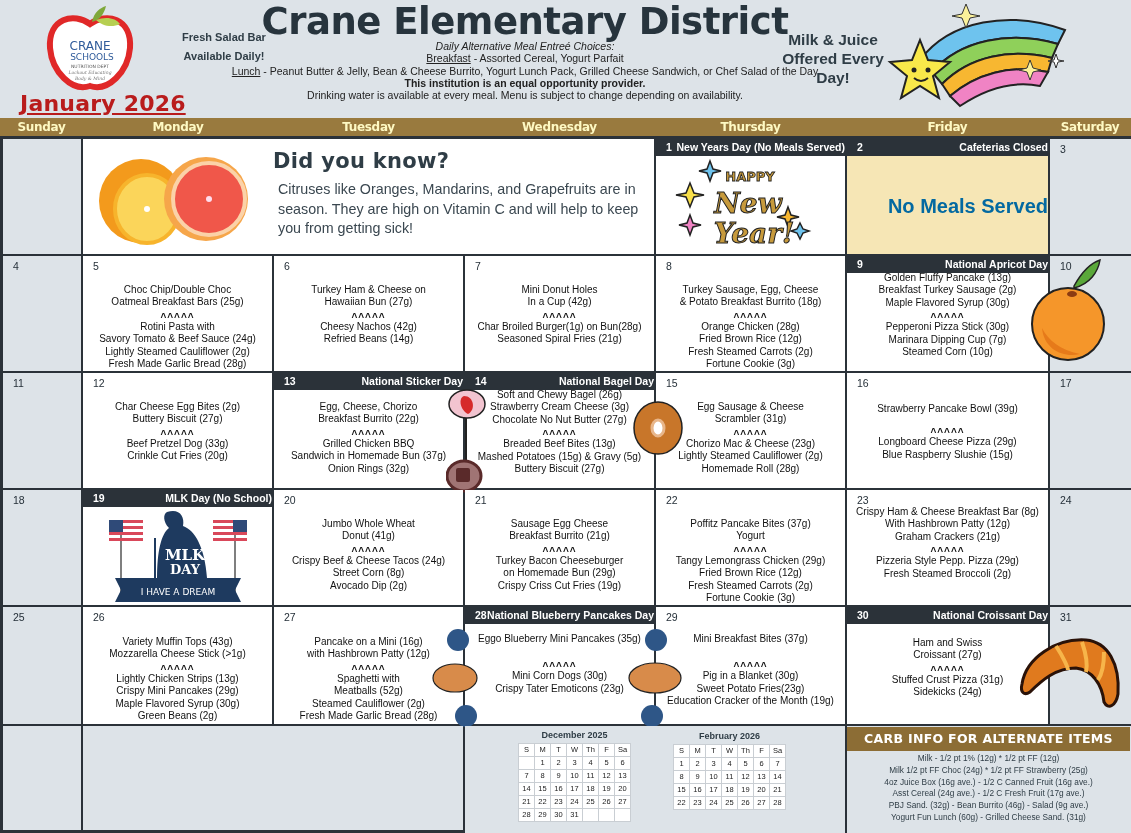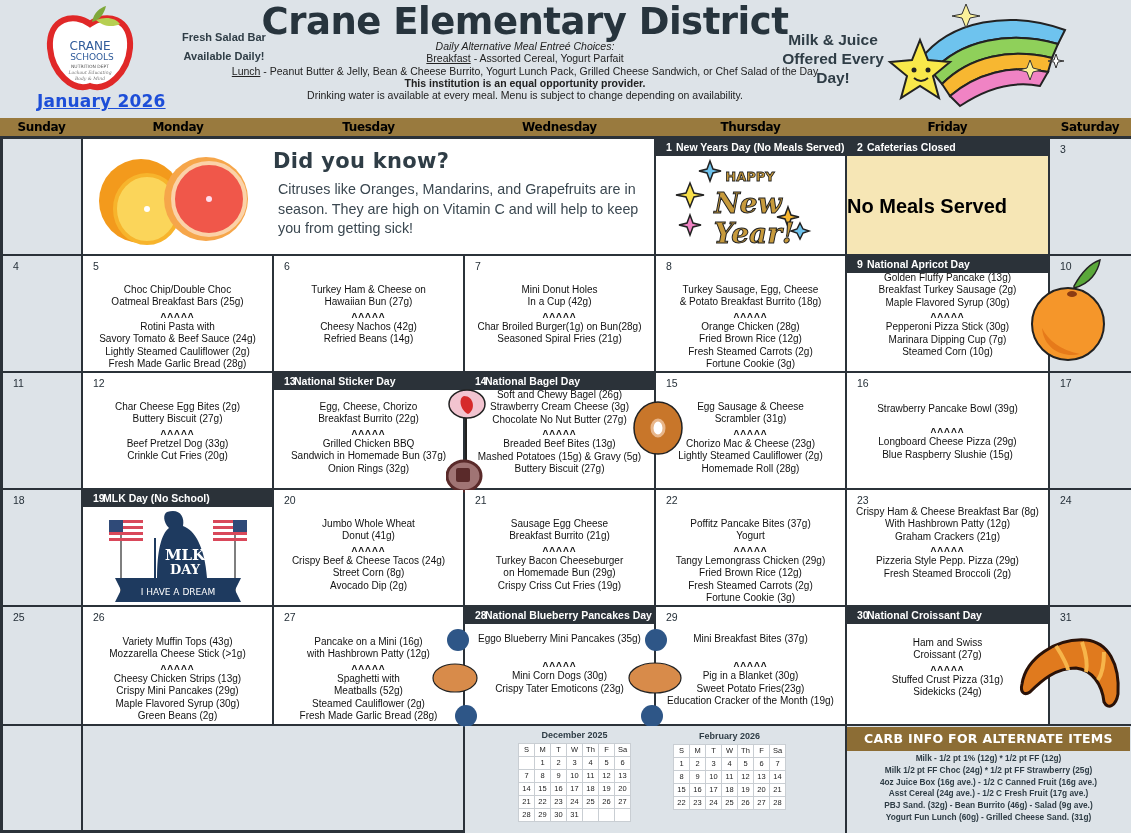--- a/index.html
+++ b/index.html
@@ -2,72 +2,72 @@
 <html><head>
 <meta charset="utf-8">
 <style>
   * { box-sizing: border-box; margin: 0; padding: 0; }
   html, body { width: 1131px; height: 833px; overflow: hidden; background: #dde3e8; }
   body { font-family: "Liberation Sans", sans-serif; color: #1f2a33; position: relative; }
 
   
   .header { position: absolute; left: 0; top: 0; width: 1131px; height: 118px; background: #dde3e8; }
   .logo { position: absolute; left: 44px; top: 6px; width: 92px; height: 88px; }
-  .month-title { position: absolute; left: 37px; top: 91px; font-size: 17px; font-weight: bold; color: #1d4ed8;
+  .month-title { position: absolute; left: 20px; top: 91px; font-size: 22px; font-weight: bold; color: #b91c1c;
     font-family: "DejaVu Sans", sans-serif; text-decoration: underline; letter-spacing: 0.2px; }
   .salad-note { position: absolute; left: 160px; top: 28px; width: 128px; text-align: center; font-size: 11px;
     font-weight: bold; line-height: 19px; color: #2f3d46; }
   .milk-note { position: absolute; left: 774px; top: 30px; width: 118px; text-align: center; font-size: 15.5px;
     font-weight: bold; line-height: 19px; color: #2f3d46; }
   .district-title { position: absolute; left: 250px; top: 0px; width: 550px; text-align: center; font-size: 37px;
     font-weight: bold; font-family: "DejaVu Sans", sans-serif; color: #27343d; letter-spacing: -0.5px; }
   .subhead { position: absolute; left: 250px; top: 40px; width: 550px; text-align: center; font-size: 10.5px; line-height: 12.3px; color: #222; }
   .subhead .u { text-decoration: underline; }
   .subhead .i { font-style: italic; }
   .subhead .b { font-weight: bold; }
   .lunch-line { white-space: nowrap; margin-left: -20px; margin-right: -20px; }
   .star-art { position: absolute; left: 880px; top: 0px; width: 200px; height: 118px; }
 
   
   .dayrow { position: absolute; left: 0; top: 118px; width: 1131px; height: 18px; background: #997a3e; display: flex; }
-  .dayrow div { color: #000000; font-weight: bold; font-size: 12px; text-align: center; line-height: 18px;
+  .dayrow div { color: #fef9c3; font-weight: bold; font-size: 12px; text-align: center; line-height: 18px;
     font-family: "DejaVu Sans", sans-serif; letter-spacing: -0.3px; }
 
   
   .grid { position: absolute; left: 0; top: 136px; width: 1131px; height: 697px; background: #2b3239; }
   .cell { position: absolute; background: #fff; overflow: hidden; }
   .cell.weekend { background: #dde3e8; }
   .cell.blank { background: #dde3e8; }
   .dnum { position: absolute; left: 10px; top: 4px; font-size: 10.5px; color: #1f2a33; }
   .evbar { position: absolute; left: 0; top: 0; right: 0; height: 17px; background: #2b3239; color: #fff; font-size: 10.5px;
     font-weight: bold; line-height: 17px; }
   .evbar .n { position: absolute; left: 10px; }
-  .evbar .t { display: block; text-align: left; padding-left: 20px; }
+  .evbar .t { display: block; text-align: right; padding-left: 20px; }
   .menu { position: absolute; left: 0; right: 0; text-align: center; font-size: 10px; line-height: 12.4px; color: #111; }
   .carets { font-size: 10px; font-weight: bold; letter-spacing: 1px; line-height: 7px; height: 7px; margin-top: 5px; display: block; }
   .menu .ln { display: block; white-space: nowrap; }
 
   
   .dyk-title { position: absolute; left: 190px; top: 10px; font-size: 21px; font-weight: bold; color: #2f3d46;
     font-family: "DejaVu Sans", sans-serif; letter-spacing: 0.3px; }
   .dyk-text { position: absolute; left: 195px; top: 41px; width: 380px; font-size: 14.3px; line-height: 19.5px; color: #3a4750; }
 
-  .nomeals { position: absolute; left: 0; right: 0; top: 56px; text-align: left; font-size: 20px; font-weight: bold; color: #000000; }
+  .nomeals { position: absolute; left: 0; right: 0; top: 56px; text-align: right; font-size: 20px; font-weight: bold; color: #0369a1; }
 
   
   .mini { position: absolute; }
   .mini .mt { text-align: center; font-size: 9px; font-weight: bold; color: #2f3d46; margin-bottom: 3px; }
   .mini table { border-collapse: separate; border-spacing: 1px; background: #c9ced3; }
   .mini td { width: 15px; height: 12px; background: #fff; font-size: 7.5px; text-align: center; line-height: 12px; color: #222; }
 
   
   .carb-head { position: absolute; left: 847px; top: 727px; width: 283px; height: 24px; background: #8c6d35; color: #fff;
     font-weight: bold; font-size: 12.5px; line-height: 24px; text-align: center; font-family: "DejaVu Sans", sans-serif; letter-spacing: 0.3px; }
   .carb-body { position: absolute; left: 847px; top: 751px; width: 283px; height: 82px; background: #dde3e8; text-align: center; }
-  .carb-body div { font-size: 8.3px; font-weight: bold; color: #2f3d46; line-height: 11.8px; white-space: nowrap; }
+  .carb-body div { font-size: 8.3px; font-weight: normal; color: #2f3d46; line-height: 11.8px; white-space: nowrap; }
   .carb-body .first { margin-top: 2px; }
 </style>
 </head>
 <body>
 
 <div class="header">
   <svg class="logo" viewBox="0 0 92 88">
     <path d="M46 18 C30 6 4 12 6 42 C8 66 28 86 46 80 C64 86 84 66 86 42 C88 12 62 6 46 18 Z" fill="#fff" stroke="#e02828" stroke-width="6"></path>
     <path d="M48 16 C50 6 56 2 62 0 C60 8 56 14 48 16 Z" fill="#7fa83a"></path>
     <path d="M52 14 C62 10 72 12 76 18 C68 22 58 20 52 14 Z" fill="#b6cf52"></path>
@@ -389,21 +389,21 @@
 
   <div class="cell weekend" style="left:3px;top:471px;width:78px;height:117px">
     <div class="dnum">25</div>
   </div>
   <div class="cell" style="left:83px;top:471px;width:189px;height:117px">
     <div class="dnum">26</div>
     <div class="menu" style="top:29px">
       <span class="ln">Variety Muffin Tops (43g)</span>
       <span class="ln">Mozzarella Cheese Stick (&gt;1g)</span>
       <span class="carets">^^^^^</span>
-      <span class="ln">Cheesy Chicken Strips (13g)</span>
+      <span class="ln">Lightly Chicken Strips (13g)</span>
       <span class="ln">Crispy Mini Pancakes (29g)</span>
       <span class="ln">Maple Flavored Syrup (30g)</span>
       <span class="ln">Green Beans (2g)</span>
     </div>
   </div>
   <div class="cell" style="left:274px;top:471px;width:189px;height:117px">
     <div class="dnum">27</div>
     <div class="menu" style="top:29px">
       <span class="ln">Pancake on a Mini (16g)</span>
       <span class="ln">with Hashbrown Patty (12g)</span>

